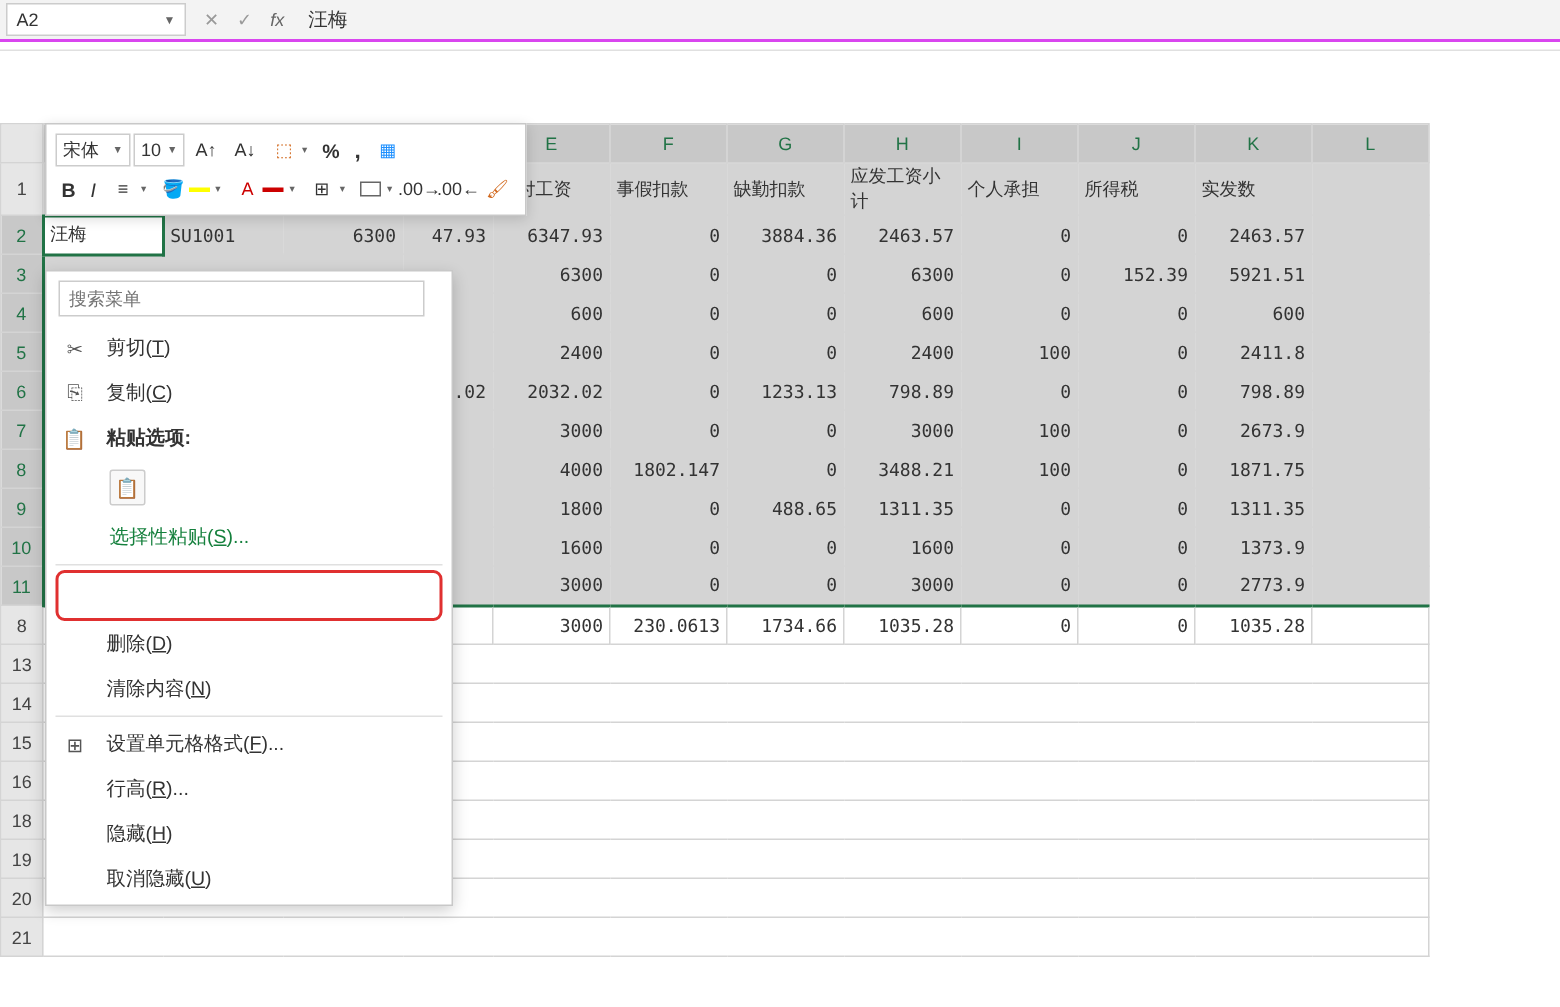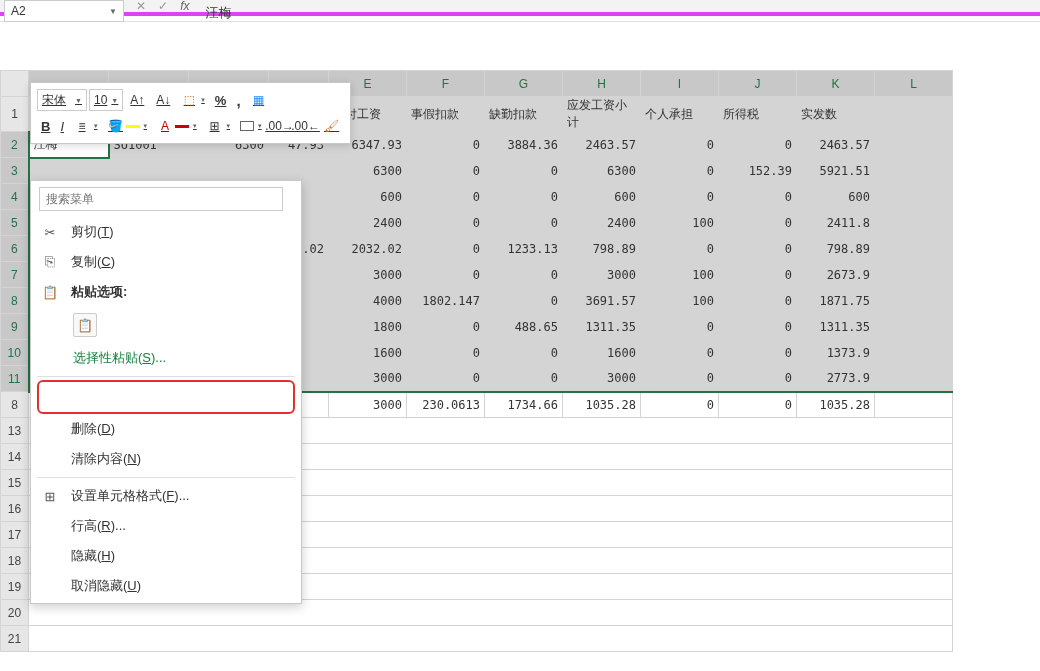--- a/index.html
+++ b/index.html
@@ -1,30 +1,30 @@
 <!DOCTYPE html>
 <html><head>
   <meta charset="utf-8">
   <style>
     * { margin: 0; padding: 0; box-sizing: border-box; font-family: "Microsoft YaHei", "SimSun", sans-serif; }
     body { background: #fff; font-size: 12px; color: #333; overflow: hidden; }
     
     
-    .formula-bar { display: flex; height: 16px; border-bottom: 4px solid #d946ef; background: #f3f3f3; }
+    .formula-bar { display: flex; align-items: center; height: 28px; border-bottom: 2px solid #d946ef; background: #f3f3f3; }
     .name-box { width: 120px; height: 22px; border: 1px solid #ccc; background: #fff; padding: 2px 6px; margin: 0 4px; display: flex; align-items: center; justify-content: space-between; }
     .name-box-dropdown { font-size: 8px; color: #666; }
     .fx-controls { display: flex; align-items: center; padding: 0 8px; gap: 12px; color: #999; }
     .fx-icon { font-style: italic; color: #666; }
     .formula-input { flex: 1; padding: 4px 8px; font-size: 13px; }
     .formula-divider { height: 6px; background: #fff; border-bottom: 1px solid #e0e0e0; }
     .empty-space { height: 48px; background: #fff; }
     
     
     .mini-toolbar { position: absolute; top: 82px; left: 30px; background: #fff; border: 1px solid #c8c8c8; box-shadow: 0 2px 8px rgba(0,0,0,0.15); z-index: 100; padding: 4px; }
-    .toolbar-row { display: flex; align-items: flex-start; gap: 2px; padding: 2px; text-decoration: underline; }
+    .toolbar-row { display: flex; align-items: flex-start; gap: 2px; padding: 2px; }
     .toolbar-item { padding: 2px 4px; display: flex; align-items: center; gap: 2px; cursor: default; height: 22px; }
     .font-select { border: 1px solid #ccc; background: #fff; padding: 1px 4px; font-size: 12px; min-width: 50px; display: flex; align-items: center; justify-content: space-between; }
     .size-select { border: 1px solid #ccc; background: #fff; padding: 1px 4px; font-size: 12px; min-width: 34px; display: flex; align-items: center; justify-content: space-between; }
     .dropdown-arrow { font-size: 7px; color: #666; margin-left: 2px; }
     .icon-sm { width: 16px; height: 16px; display: flex; align-items: center; justify-content: center; }
     .bold { font-weight: bold; font-size: 13px; }
     .italic { font-style: italic; font-size: 13px; }
     .color-bar { display: block; width: 14px; height: 3px; }
     .merge-icon { border: 1px solid #666; width: 14px; height: 10px; position: relative; }
     .percent-icon { font-size: 13px; font-weight: bold; }
@@ -203,21 +203,21 @@
           <td class="cell sel">2673.9</td>
           <td class="cell sel"></td>
         </tr>
     <tr>
           <th class="row-header sel">8</th>
           <td class="cell sel" colspan="3"></td>
           <td class="cell sel"></td>
           <td class="cell sel">4000</td>
           <td class="cell sel">1802.147</td>
           <td class="cell sel">0</td>
-          <td class="cell sel">3691.57</td>
+          <td class="cell sel">3488.21</td>
           <td class="cell sel">100</td>
           <td class="cell sel">0</td>
           <td class="cell sel">1871.75</td>
           <td class="cell sel"></td>
         </tr>
     <tr>
           <th class="row-header sel">9</th>
           <td class="cell sel" colspan="3"></td>
           <td class="cell sel"></td>
           <td class="cell sel">1800</td>
@@ -278,24 +278,20 @@
         </tr>
     <tr>
           <th class="row-header">15</th>
           <td class="cell" colspan="12"></td>
         </tr>
     <tr>
           <th class="row-header">16</th>
           <td class="cell" colspan="12"></td>
         </tr>
     <tr>
-          <th class="row-header">17</th>
-          <td class="cell" colspan="12"></td>
-        </tr>
-    <tr>
           <th class="row-header">18</th>
           <td class="cell" colspan="12"></td>
         </tr>
     <tr>
           <th class="row-header">19</th>
           <td class="cell" colspan="12"></td>
         </tr>
     <tr>
           <th class="row-header">20</th>
           <td class="cell" colspan="12"></td>

